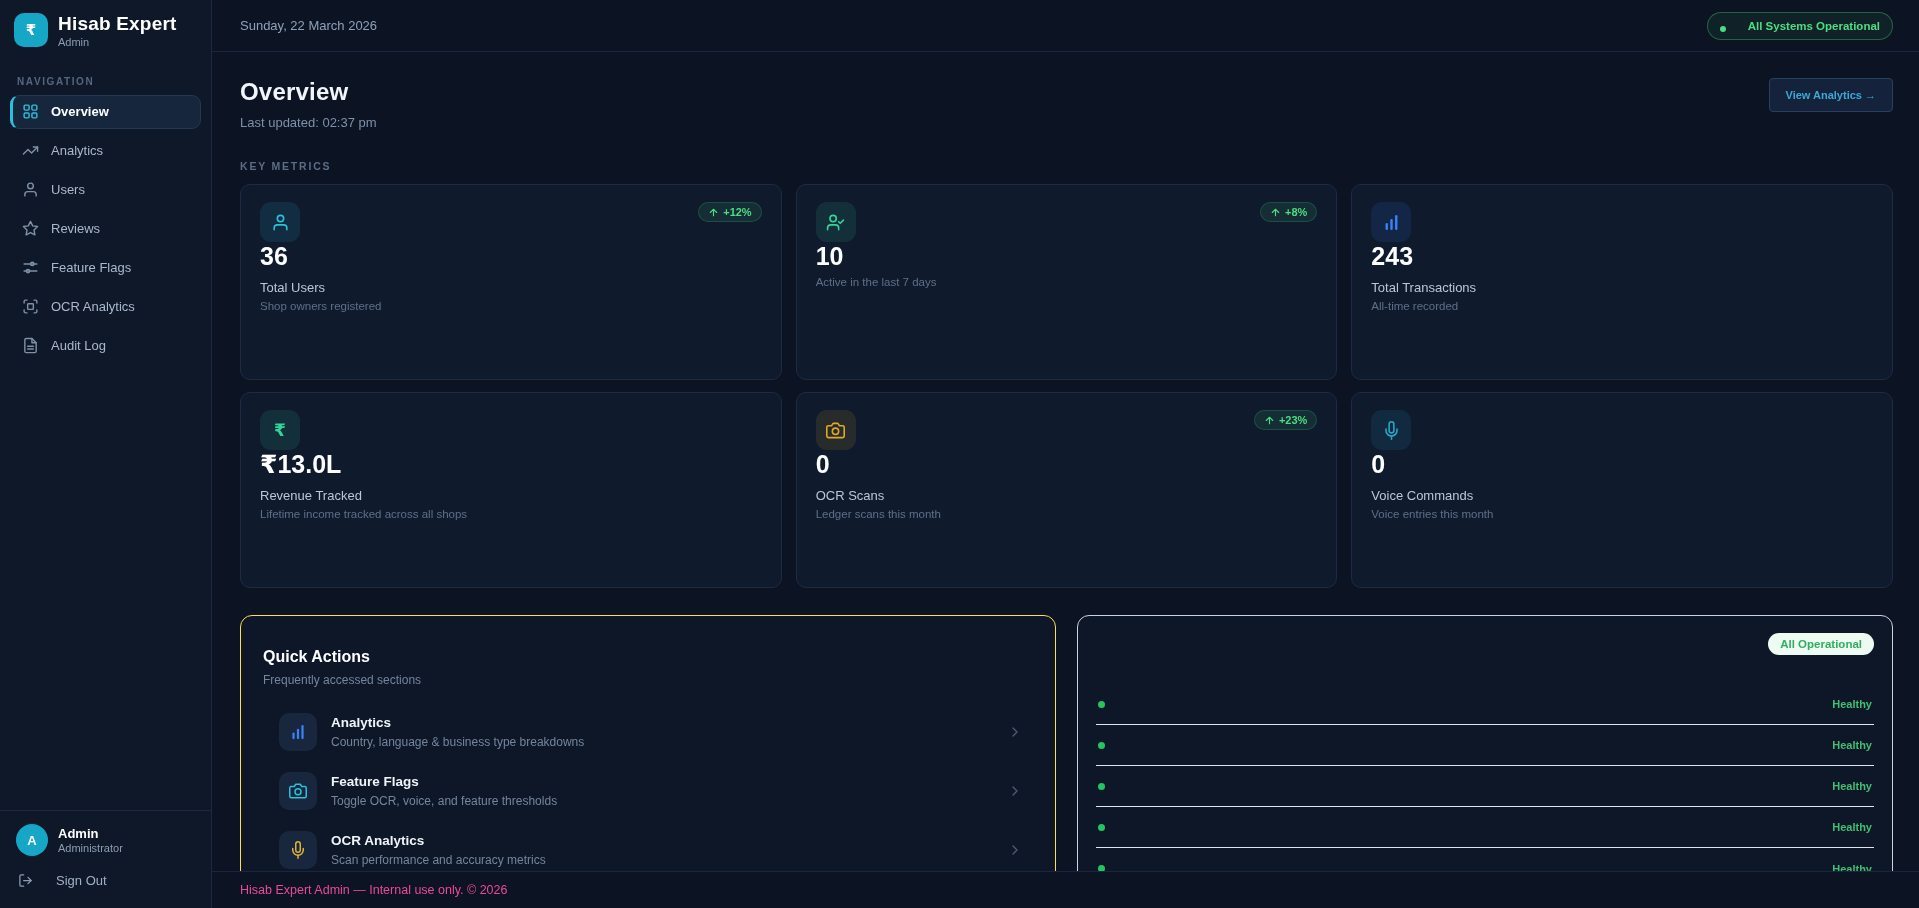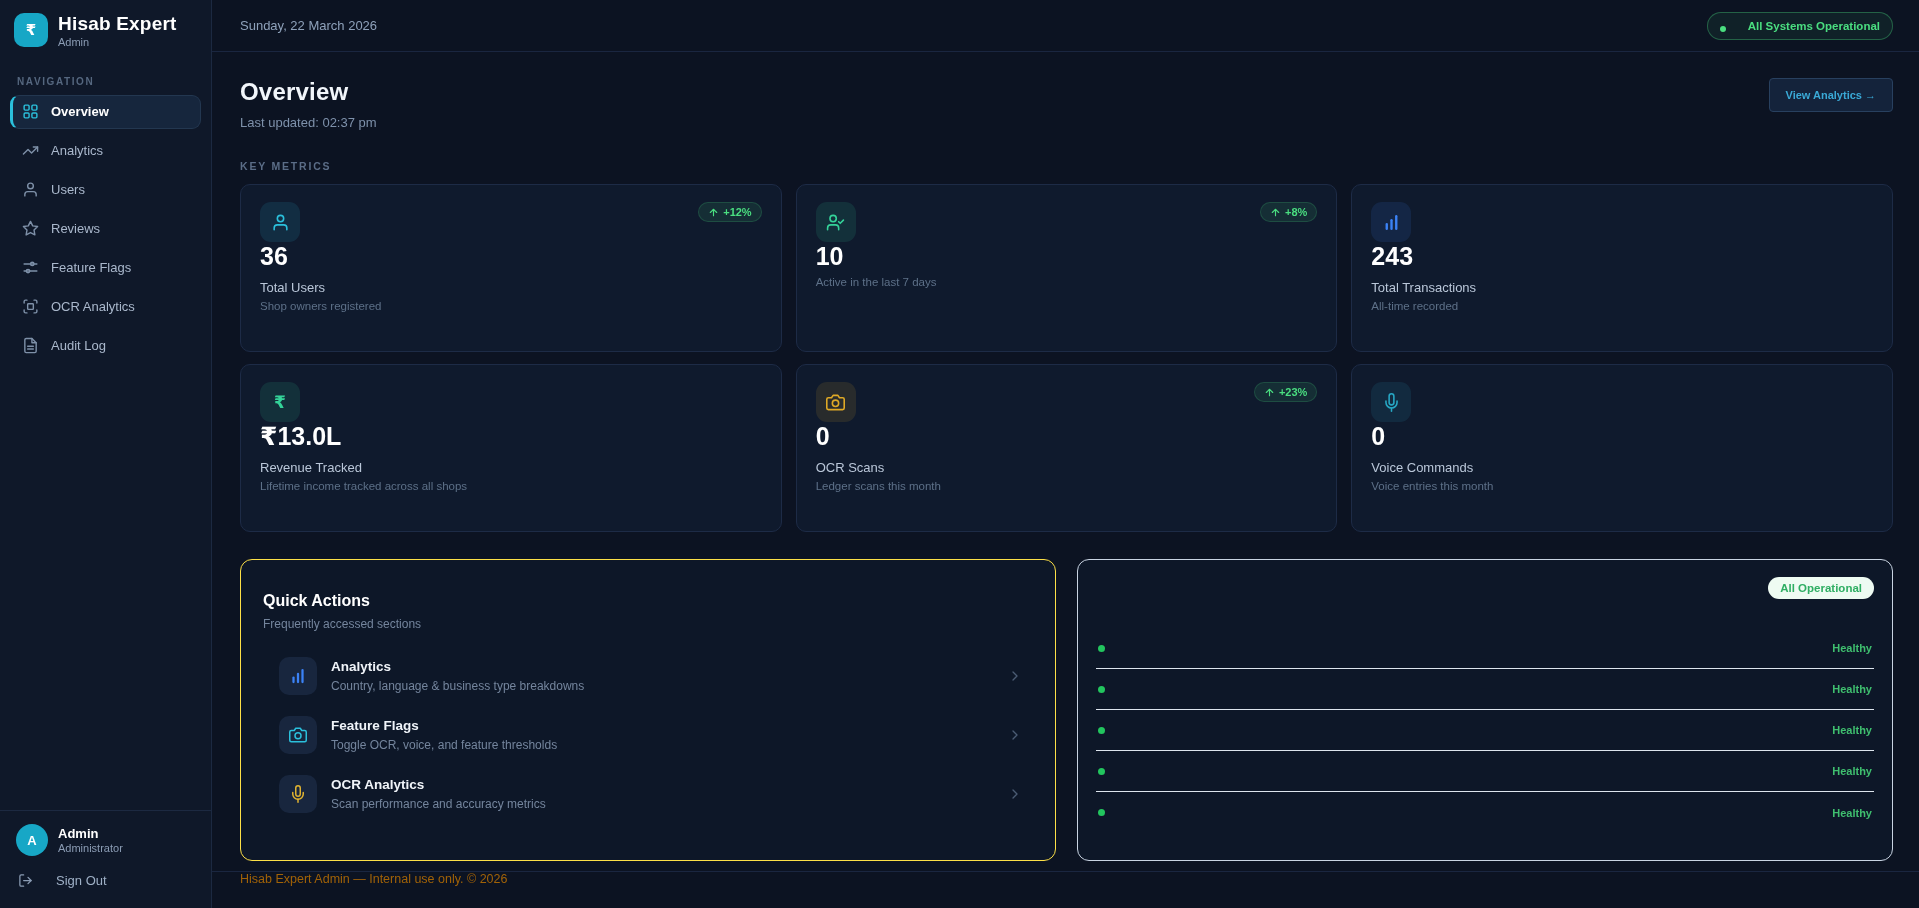--- a/index.html
+++ b/index.html
@@ -36,21 +36,21 @@
   .sys-pill{display:flex;align-items:flex-end;gap:22px;font-size:11.5px;font-weight:600;color:#4ade80;border:1px solid rgba(74,222,128,.35);background:rgba(74,222,128,.07);border-radius:999px;padding:7px 12px}
   .sys-dot{width:6px;height:6px;border-radius:50%;background:#4ade80}
   .content{flex:1;padding:26px 26px 0 28px;overflow:hidden}
   .page-head{display:flex;justify-content:space-between;align-items:flex-start}
   .page-title{font-size:24px;font-weight:800;margin:0;color:#f2f6fb;letter-spacing:.2px}
   .updated{font-size:13px;color:#7e91ab;margin-top:9px}
   .view-btn{background:#14233b;border:1px solid #28405f;border-radius:4px;color:#3aa9d6;font-size:11px;font-weight:600;padding:10px 16px;cursor:pointer;font-family:inherit}
   .section-label{font-size:10.5px;letter-spacing:1.8px;color:#5b6d87;font-weight:700;margin:30px 0 12px}
   
   .metrics{display:grid;grid-template-columns:repeat(3,1fr);gap:12px 14px}
-  .mcard{background:#0f1a2d;border:1px solid #1d2b46;border-radius:10px;padding:17px 19px;height:168px;box-sizing:border-box}
+  .mcard{background:#0f1a2d;border:1px solid #1d2b46;border-radius:10px;padding:17px 19px;height:196px;box-sizing:border-box}
   .mcard-top{display:flex;justify-content:space-between;align-items:flex-start}
   .tile{width:40px;height:40px;border-radius:11px;display:flex;align-items:center;justify-content:center}
   .tile svg{width:19px;height:19px}
   .tile .rupee-glyph{font-size:17px;font-weight:700}
   .trend{display:flex;align-items:center;gap:4px;font-size:11px;font-weight:700;color:#4ade80;background:rgba(74,222,128,.10);border:1px solid rgba(74,222,128,.18);border-radius:999px;padding:3px 9px}
   .trend svg{width:11px;height:11px}
   .mvalue{font-size:25px;font-weight:800;color:#fff;}
   .mlabel{font-size:13px;color:#bac7d9;margin-top:9px}
   .msub{font-size:11.5px;color:#5d7088;margin-top:5px}
   
@@ -69,21 +69,21 @@
   .qa-chevron svg{width:16px;height:16px}
   .status-panel{border:1px solid #c9d4e2;background:#0d1728;padding:17px 18px}
   .status-head{display:flex;justify-content:flex-end}
   .op-badge{background:#eefbf2;color:#2fae63;font-size:11.5px;font-weight:700;border-radius:999px;padding:5px 12px}
   .status-list{margin-top:29px}
   .status-row{display:flex;align-items:center;height:41px;border-bottom:1px solid #dde5ee;padding:0 2px;box-sizing:border-box}
   .status-row:last-child{border-bottom:none}
   .sdot{width:7px;height:7px;border-radius:50%;background:#22c55e;flex:none}
   .healthy{margin-left:auto;font-size:11px;font-weight:700;color:#3fbf6f}
   
-  .footer{border-top:1px solid #1a2640;height:37px;min-height:37px;box-sizing:border-box;display:flex;padding:0 28px;font-size:12.5px;color:#a16207}
+  .footer{border-top:1px solid #1a2640;height:37px;min-height:37px;box-sizing:border-box;display:flex;align-items:center;padding:0 28px;font-size:12.5px;color:#ec4899}
 </style>
 </head>
 <body>
 
 <aside class="sidebar">
   <div class="logo-row">
     <div class="logo-tile">₹</div>
     <div>
       <div class="logo-title">Hisab Expert</div>
       <div class="logo-sub">Admin</div>

